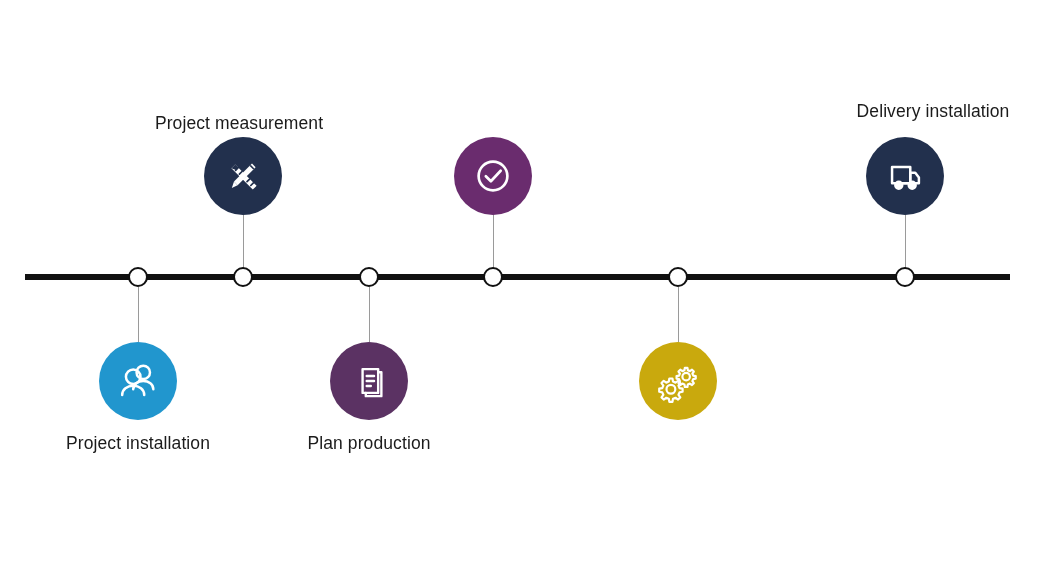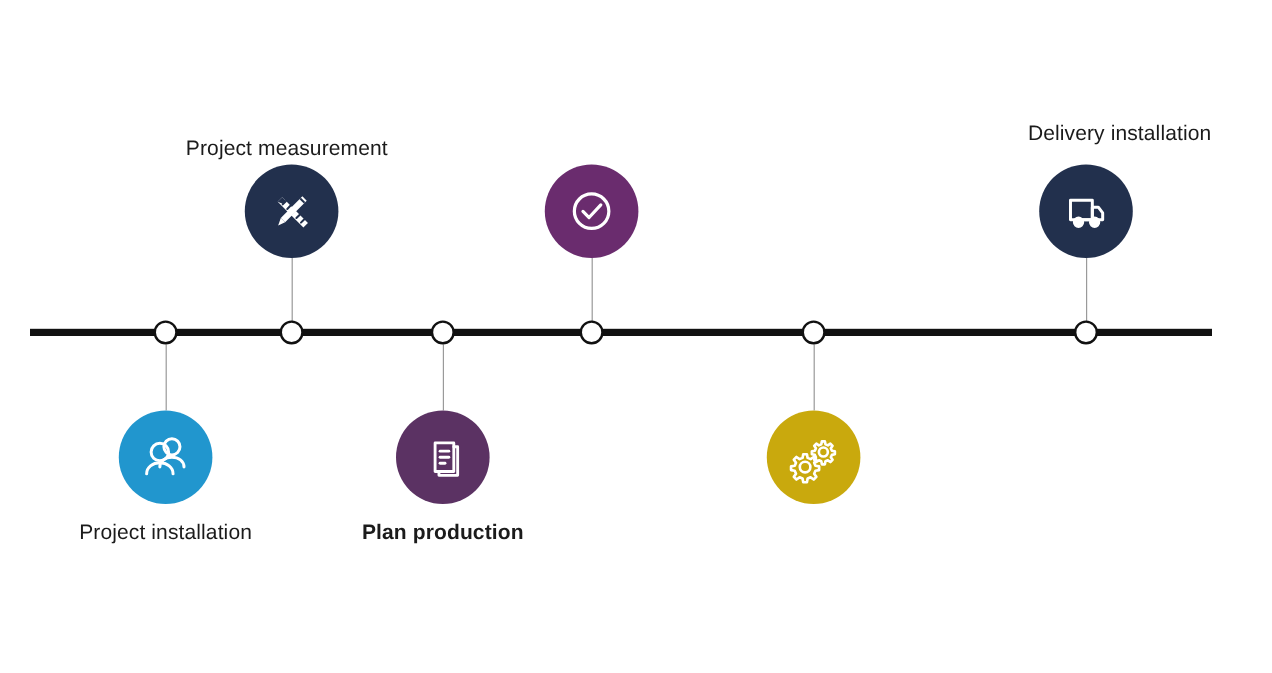--- a/index.html
+++ b/index.html
@@ -122,21 +122,21 @@
     <span>
       <svg width="44" height="44" viewBox="0 0 48 48" fill="none" stroke="#ffffff" stroke-width="2.6" stroke-linejoin="round" stroke-linecap="round">
         <path d="M17 11 h17 v26 h-17 z" fill="none"></path>
         <path d="M34 14.5 h3.5 v26 h-17 v-3.5"></path>
         <line x1="21.5" y1="18.5" x2="29.5" y2="18.5"></line>
         <line x1="21.5" y1="24" x2="29.5" y2="24"></line>
         <line x1="21.5" y1="29.5" x2="26" y2="29.5"></line>
       </svg>
     </span>
   </div>
-  <div class="milestone-label" style="left:369px; top:433px;font-weight:bold;">Plan production</div>
+  <div class="milestone-label" style="left:369px; top:433px;">Plan production</div>
 
   <div class="stem" style="left:493px; top:214px; height:58px;"></div>
   <div class="node-dot" style="left:493px; top:277px;"></div>
   <div class="badge" style="left:493px; top:137px; background:#6a2c6e;">
     <span>
       <svg width="46" height="46" viewBox="0 0 48 48" fill="none" stroke="#ffffff" stroke-width="2.8" stroke-linecap="round" stroke-linejoin="round">
         <circle cx="24" cy="24" r="15"></circle>
         <path d="M16.5 24.2 L21.8 29.5 L32 18.5"></path>
       </svg>
     </span>

